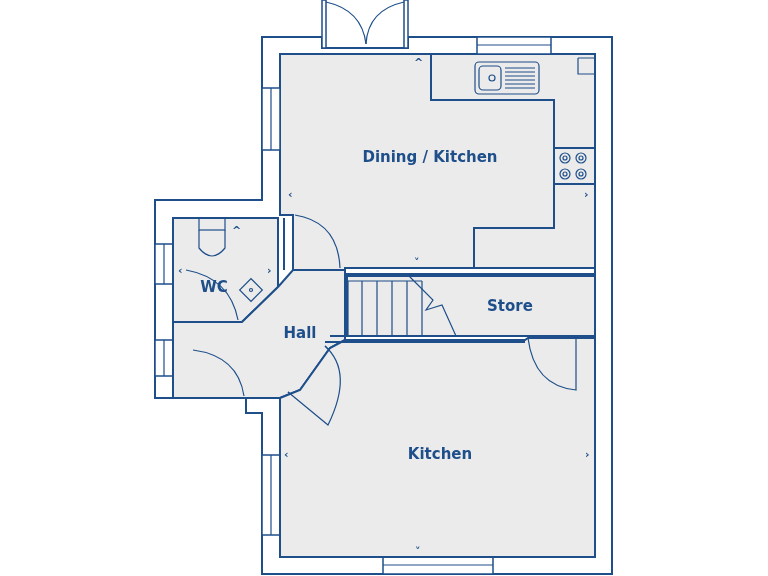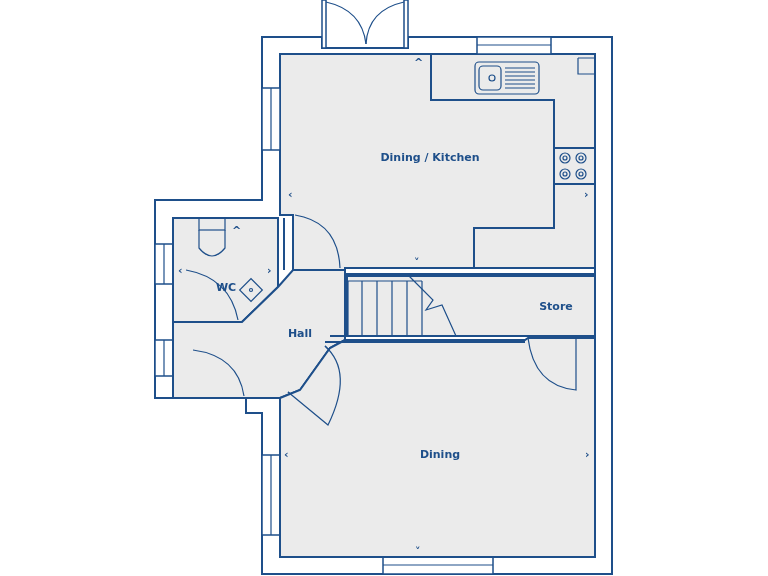--- a/index.html
+++ b/index.html
@@ -1,18 +1,18 @@
 <!DOCTYPE html>
 <html><head>
 <meta charset="utf-8">
 <style>
   html, body { margin: 0; padding: 0; background: #ffffff; }
   body { width: 768px; height: 576px; overflow: hidden; position: relative; }
   #plan { position: absolute; left: 0; top: 0; width: 768px; height: 576px; }
-  .label { position: absolute; font-family: "DejaVu Sans", sans-serif; font-weight: bold; color: #1e4f8a; font-size: 11px; white-space: nowrap; transform: translate(-50%, -50%); }
+  .label { position: absolute; font-family: "DejaVu Sans", sans-serif; font-weight: bold; color: #1e4f8a; font-size: 15px; white-space: nowrap; transform: translate(-50%, -50%); }
   .wall { fill: #ffffff; stroke: #1e4f8a; stroke-width: 2; }
   .room { fill: #ebebeb; stroke: #1e4f8a; stroke-width: 2; }
   .line { fill: none; stroke: #1e4f8a; stroke-width: 2; }
   .thin { fill: none; stroke: #1e4f8a; stroke-width: 1.2; }
   .win { fill: #ffffff; stroke: #1e4f8a; stroke-width: 1.5; }
   .mark { font-family: "DejaVu Sans", sans-serif; font-weight: bold; fill: #1e4f8a; font-size: 11px; }
 </style>
 </head>
 <body>
 
@@ -130,16 +130,16 @@
 
   <g>
     <path class="line" d="M345,268 L595,268 M345,274 L595,274"></path>
     <path class="line" d="M330,336 L525,336 M325,342 L525,342"></path>
     <path class="line" d="M278,218 L278,270 M284,218 L284,270"></path>
     <path class="line" d="M595,54 L595,557"></path>
   </g>
 </svg>
 
 <div class="label" style="left:430px; top:157px;">Dining / Kitchen</div>
-<div class="label" style="left:226px; top:287px;">WC</div>
+<div class="label" style="left:214px; top:287px;">WC</div>
 <div class="label" style="left:300px; top:333px;">Hall</div>
-<div class="label" style="left:556px; top:306px;">Store</div>
-<div class="label" style="left:440px; top:454px;">Dining</div>
+<div class="label" style="left:510px; top:306px;">Store</div>
+<div class="label" style="left:440px; top:454px;">Kitchen</div>
 
 </body></html>

